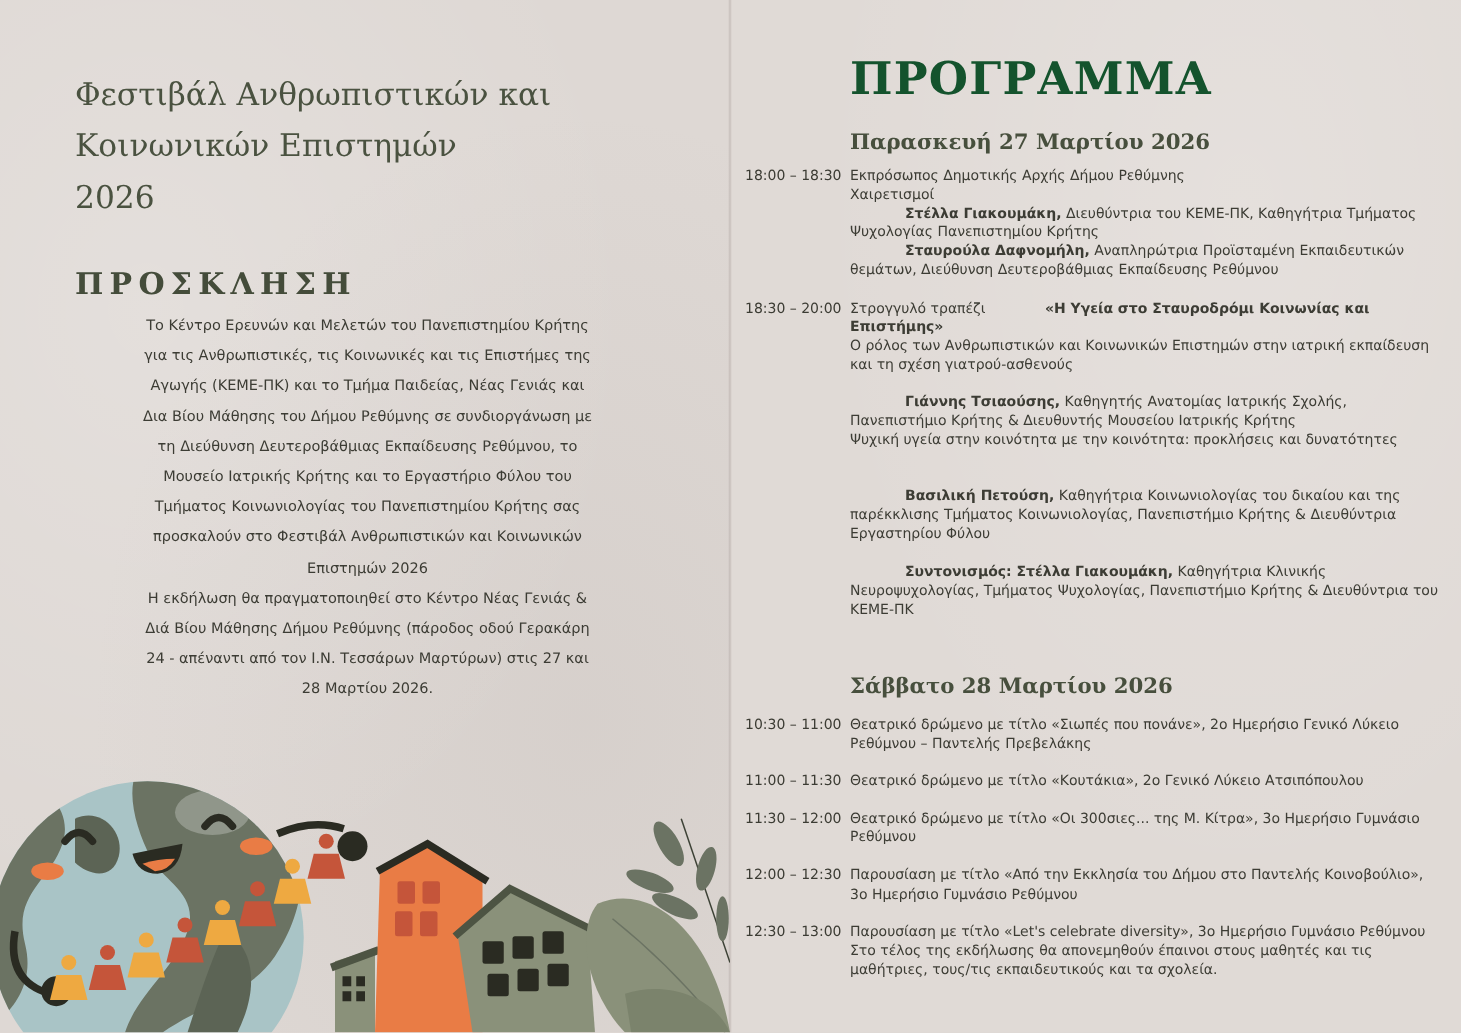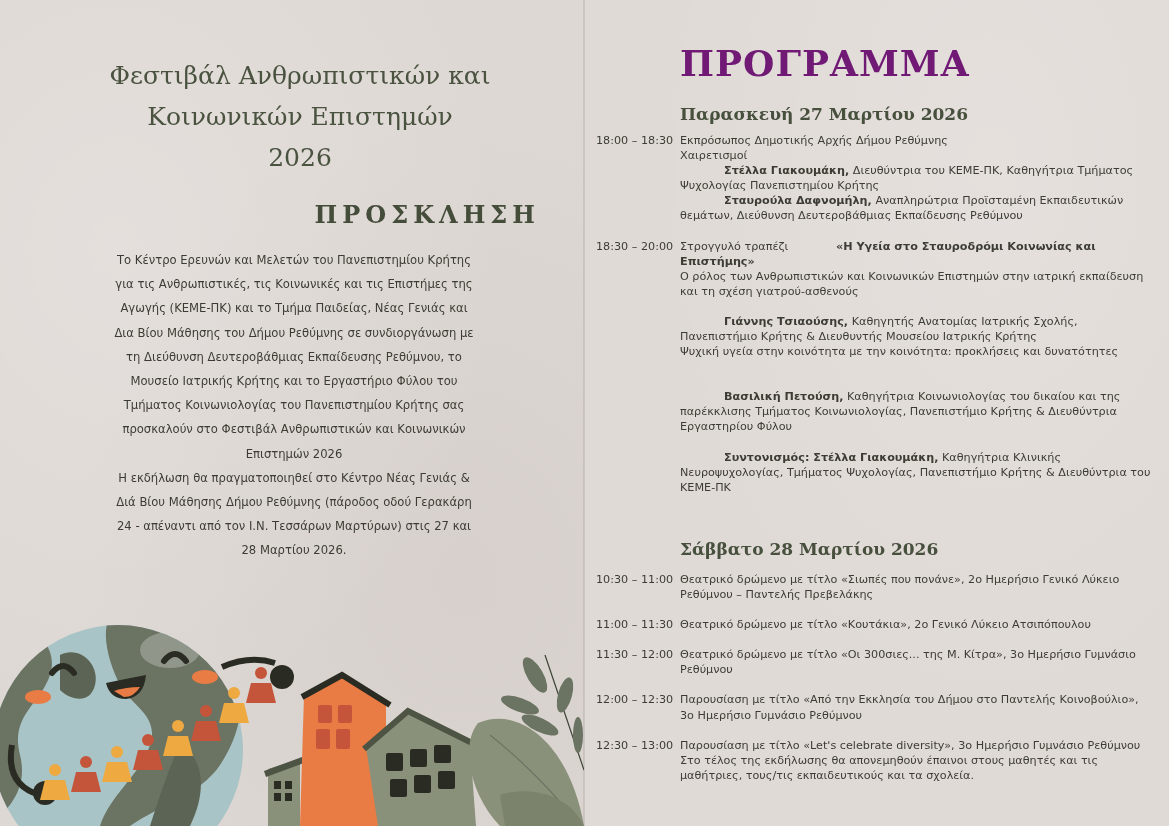--- a/index.html
+++ b/index.html
@@ -19,42 +19,41 @@
   }
   .page-left { left: 0; width: 584px; }
   .page-right { left: 584px; width: 585px; background:
       radial-gradient(ellipse at 70% 20%, rgba(255,255,255,0.16), rgba(255,255,255,0) 60%),
       #e0dad6; }
   .fold { position: absolute; left: 583px; top: 0; width: 2px; height: 826px; background: rgba(150,140,135,0.25); }
 
   
   .fest-title {
     position: absolute; left: 60px; width: 480px; top: 55px;
-    text-align: center;
     font-family: "DejaVu Serif", serif;
     font-size: 25px; line-height: 41px; color: #4a5240;
   }
   .invite-heading {
-    position: absolute; left: 60px; width: 480px; top: 200px;
-    text-align: right;
+    position: absolute; left: 60px; width: 480px; top: 212px;
+    text-align: left;
     font-family: "DejaVu Serif", serif; font-weight: bold;
     font-size: 24px; letter-spacing: 5px; color: #444c3a;
   }
   .invite-body {
     position: absolute; left: 114px; width: 360px; top: 248px;
     text-align: center; font-size: 11.6px; line-height: 24.2px; color: #3c3c34;
     font-family: "DejaVu Sans", sans-serif;
   }
   .invite-body p + p { }
 
   
   .prog-title {
     position: absolute; left: 680px; top: 42px;
     font-family: "DejaVu Serif", serif; font-weight: bold;
-    font-size: 36px; letter-spacing: 1px; color: #701a75;
+    font-size: 36px; letter-spacing: 1px; color: #14532d;
   }
   .day-heading {
     position: absolute; left: 680px;
     font-family: "DejaVu Serif", serif; font-weight: bold;
     font-size: 17px; color: #474f3d;
   }
   .sched { position: absolute; left: 596px; width: 560px; font-size: 11.2px; line-height: 15.1px; color: #3c3c34; }
   .row { display: flex; }
   .time { width: 84px; flex: none; text-align: right; padding-right: 9px; white-space: nowrap; }
   .desc { flex: 1; }

